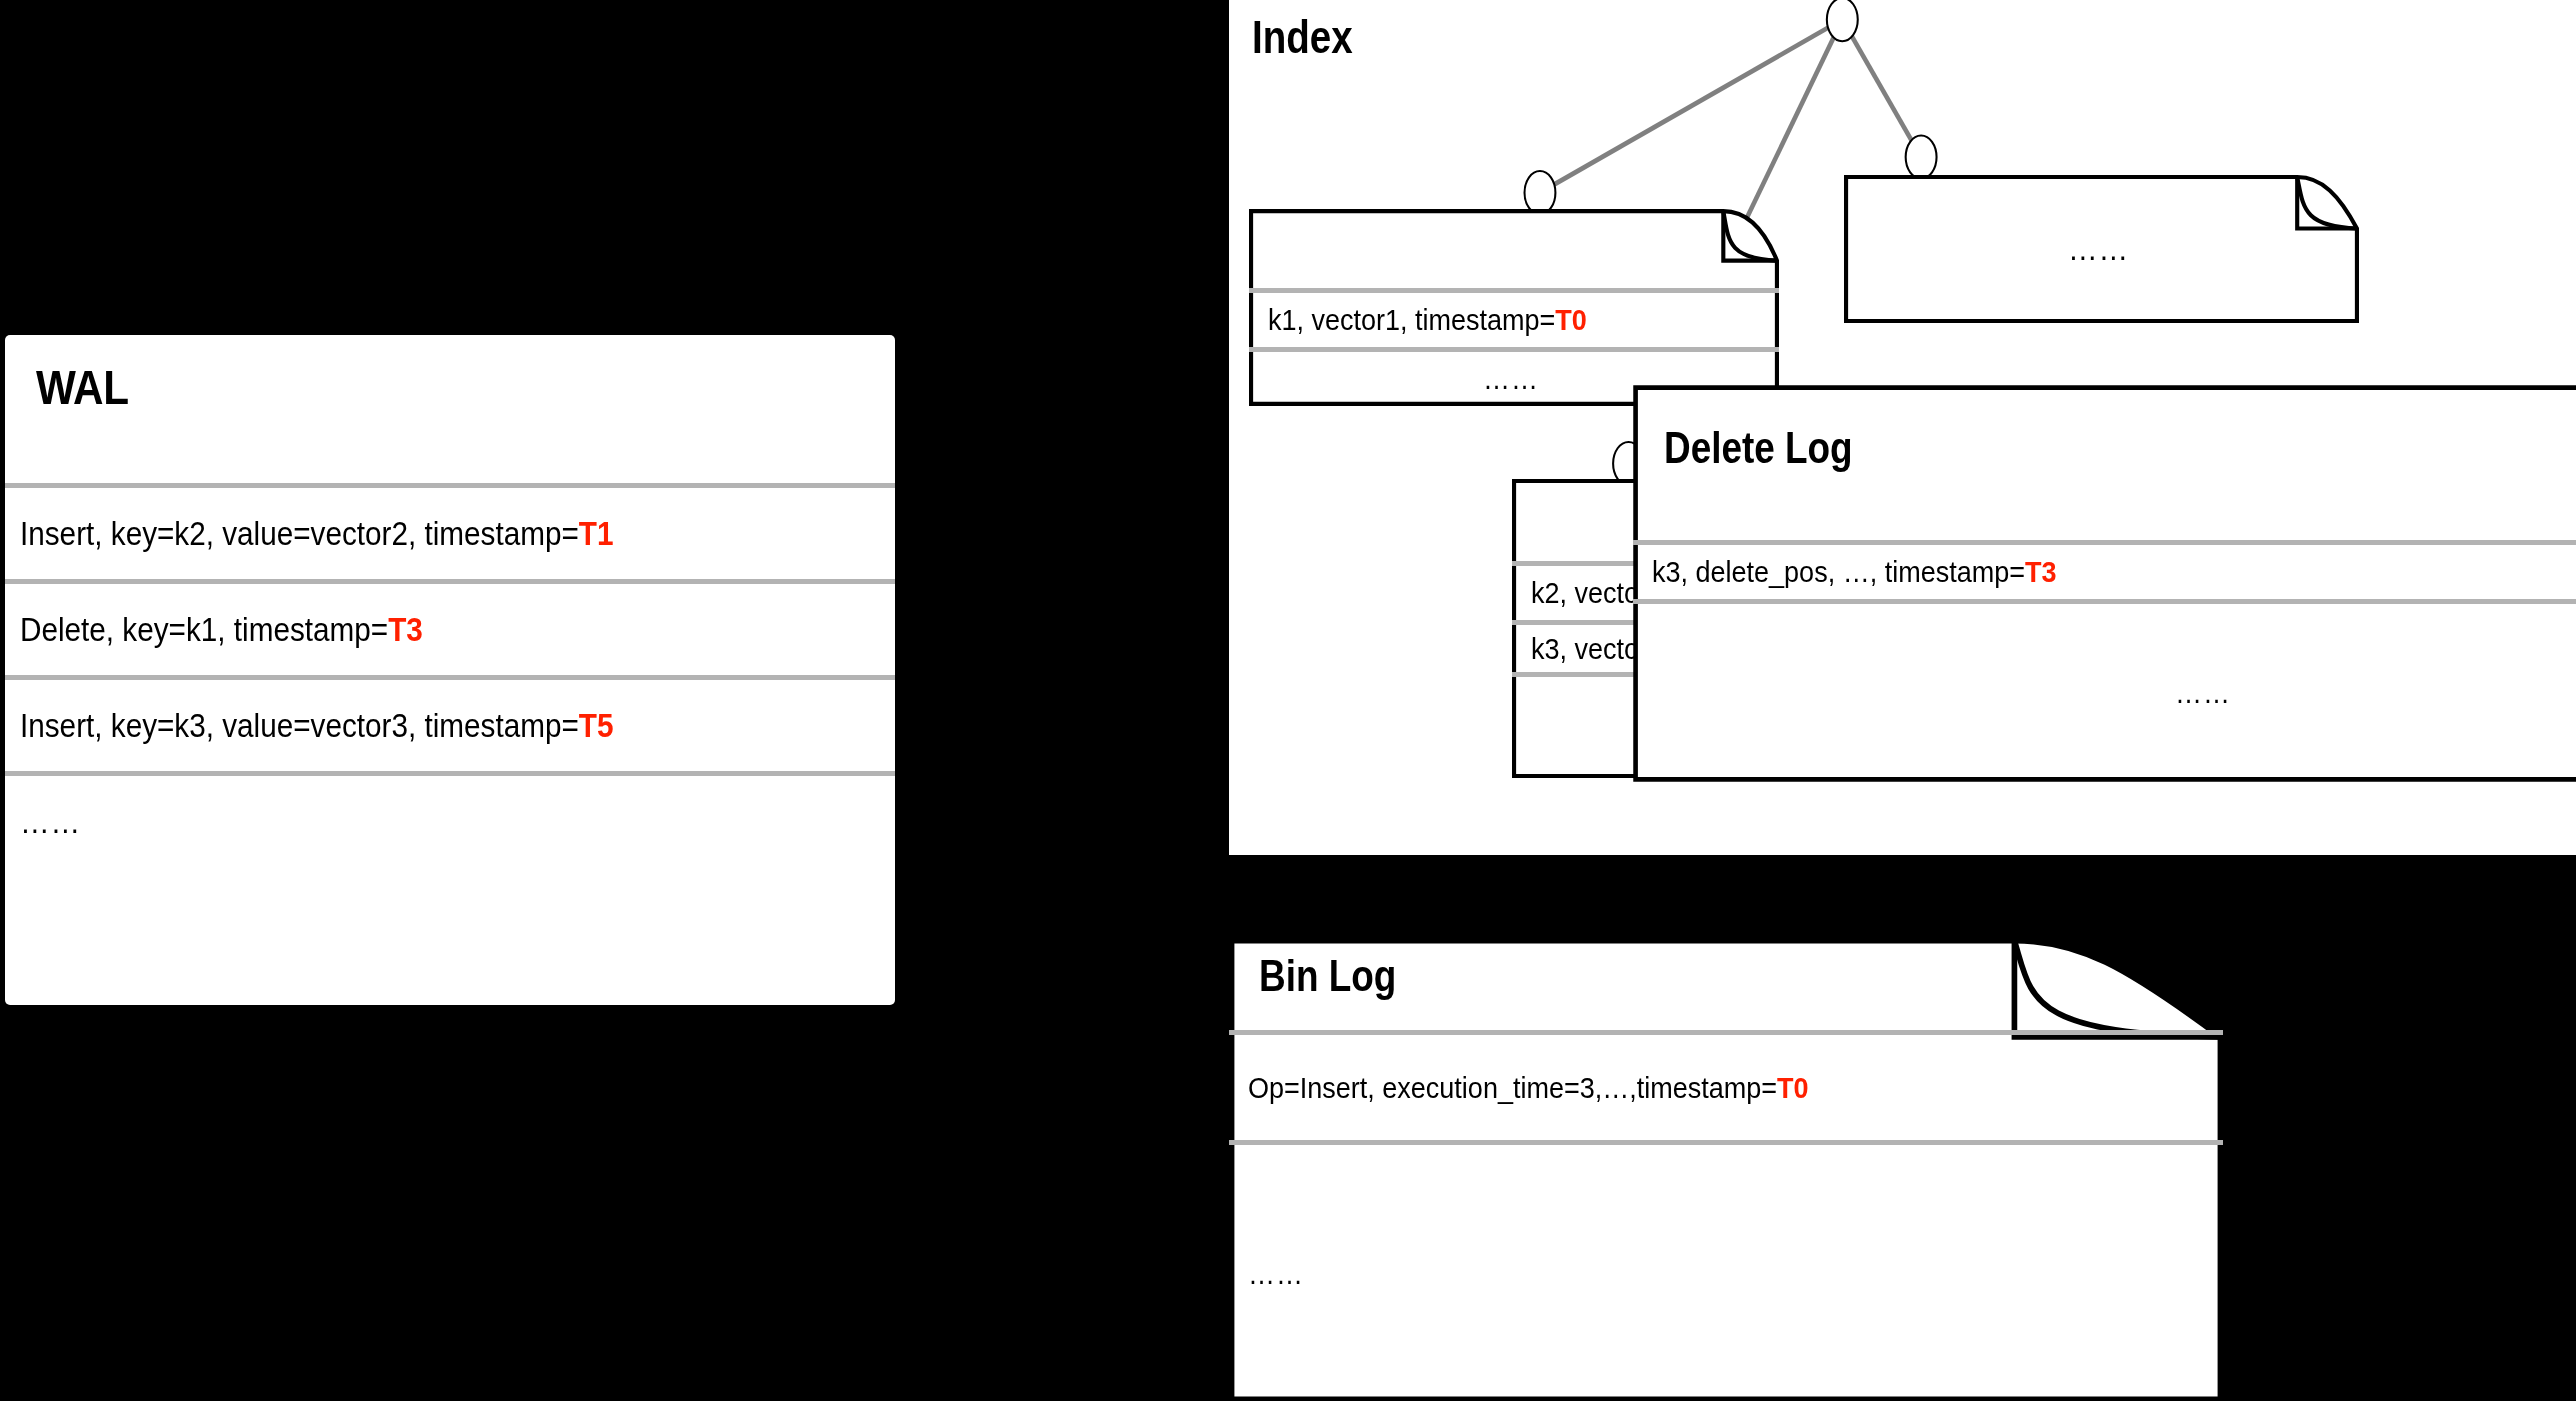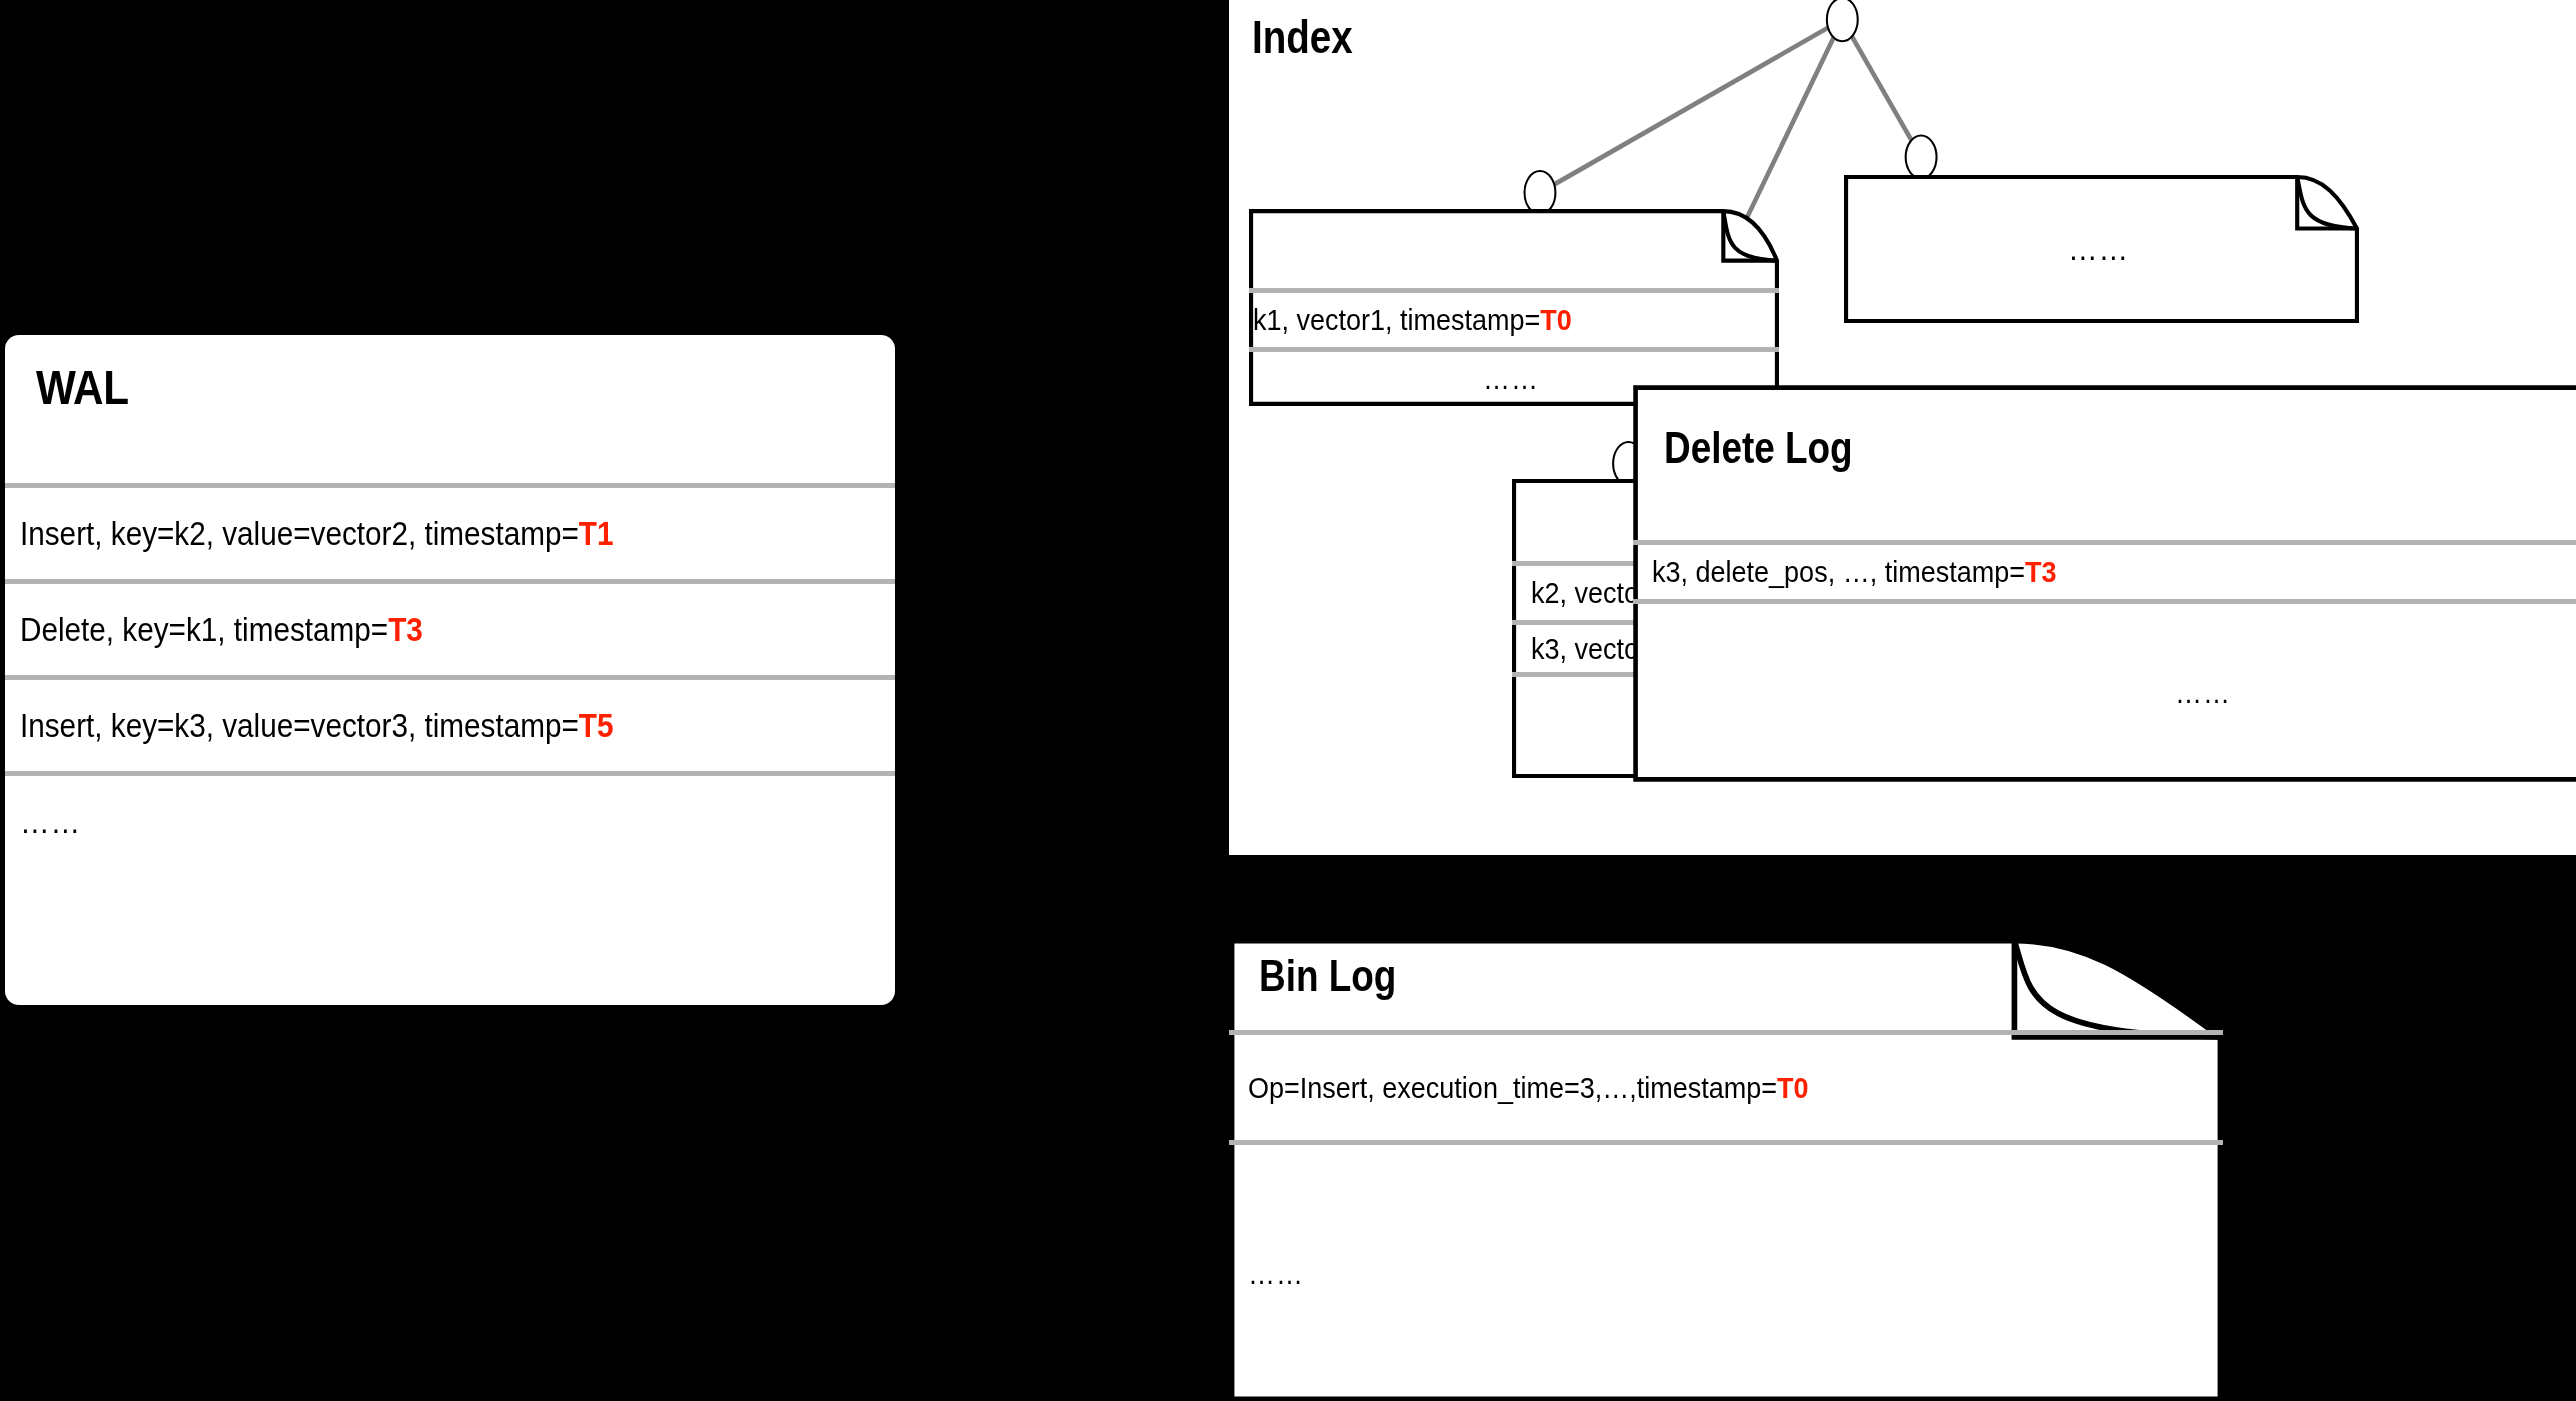--- a/index.html
+++ b/index.html
@@ -2,21 +2,21 @@
 <html style="font-size:8.2px"><head>
 <meta charset="utf-8">
 <style>
   html,body{margin:0;padding:0;background:#000;}
   body{width:2817px;height:1402px;position:relative;overflow:hidden;
        font-family:"Liberation Sans","DejaVu Sans",sans-serif;}
 
   .panel{position:absolute;background:#fff;box-sizing:border-box;}
 
   
-  #wal{left:5.2px;top:335px;width:890px;height:670px;border-radius:14px;}
+  #wal{left:5.2px;top:335px;width:890px;height:670px;border-radius:5px;}
   .wal-title{position:absolute;left:31px;top:25px;font-size:48px;font-weight:bold;
              color:#000;letter-spacing:-0.5px;transform:scaleX(.88);transform-origin:left top;
              white-space:nowrap;}
   .wal-rows{position:absolute;left:0;top:148px;width:100%;}
   .wal-row{height:96px;border-top:5.7px solid #b3b3b3;box-sizing:border-box;
            display:flex;align-items:center;padding-left:14.4px;}
   .rowtext{font-size:33px;color:#000;white-space:nowrap;transform:scaleX(.9);
            transform-origin:left center;}
   .ts{color:#FF2000;font-weight:bold;}
   .dots{font-size:33px;letter-spacing:1px;color:#000;}
@@ -45,21 +45,21 @@
   
   #card-k1{left:1249px;top:209px;width:530px;height:197px;}
   #card-dots{left:1844px;top:175px;width:515px;height:148px;}
   #card-k2k3{left:1512px;top:479px;width:319px;height:299px;}
   #delete-log{left:1633px;top:385px;width:1146px;height:397px;}
   #bin-log{left:1229px;top:938px;width:994px;height:464px;}
 
   #delete-log-title{left:31px;top:37px;font-size:45px;}
   #bin-log-title{left:30px;top:12.4px;font-size:45px;}
 
-  .pad-l{padding-left:4px;}
+  .pad-l{padding-left:19px;}
   .pad-l2{padding-left:18.5px;}
 </style>
 </head>
 <body>
 
 <div class="panel" id="wal">
   <div class="wal-title">WAL</div>
   <div class="wal-rows">
     <div class="wal-row">
       <span class="rowtext"><span>Insert, key=k2, value=vector2, timestamp=</span><span class="ts">T1</span></span>

